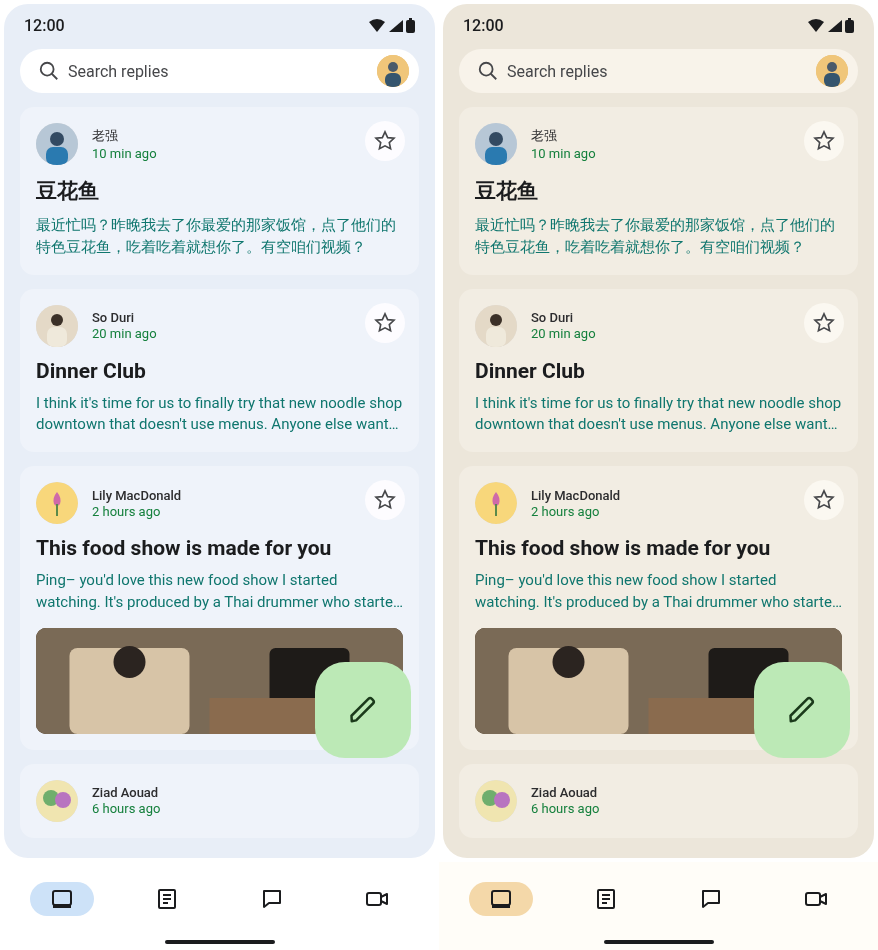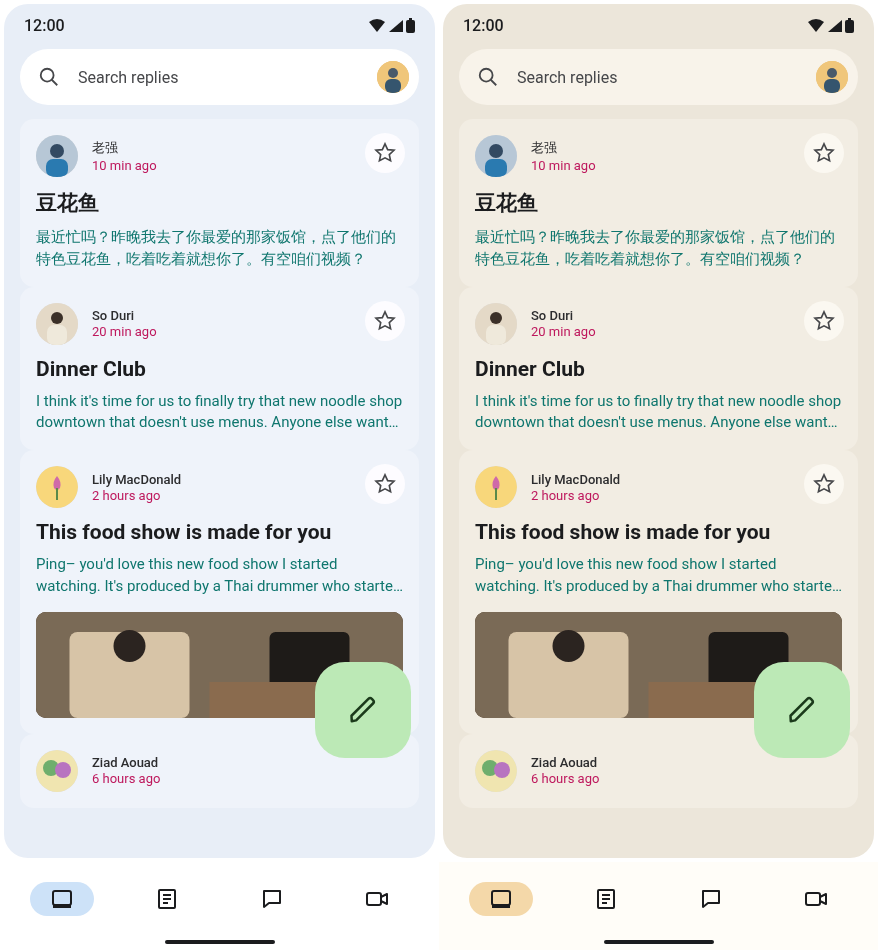--- a/index.html
+++ b/index.html
@@ -37,25 +37,25 @@
     font-size: 16px;
     font-weight: 500;
     color: #1b1c1e;
   }
   .status-icons { display: flex; gap: 2px; align-items: center; }
 
   .searchbar {
     margin: 6px 16px 14px 16px;
     background: #fff;
     border-radius: 32px;
-    height: 56px;
+    height: 44px;
     display: flex;
     align-items: center;
     padding: 0 10px 0 18px;
-    gap: 18px;
+    gap: 8px;
   }
   .theme-beige .searchbar { background: #f8f3ea; }
   .searchbar .search-text {
     flex: 1;
     color: #46474a;
     font-size: 16px;
   }
   .avatar {
     width: 32px; height: 32px;
     border-radius: 50%;
@@ -65,20 +65,21 @@
     overflow: hidden;
   }
   .avatar svg { width: 100%; height: 100%; }
 
   .feed {
     flex: 1;
     overflow: hidden;
     padding: 0 16px;
     display: flex;
     flex-direction: column;
+    gap: 14px;
   }
   .card {
     border-radius: 14px;
     padding: 16px;
     position: relative;
   }
   .theme-blue .card { background: #eff3fa; }
   .theme-beige .card { background: #f2ede3; }
 
   .card-head {
@@ -87,21 +88,21 @@
     gap: 14px;
     margin-bottom: 12px;
   }
   .card-avatar {
     width: 42px; height: 42px; border-radius: 50%;
     background: #ddd; flex-shrink: 0;
     overflow: hidden;
   }
   .card-avatar svg { width:100%; height:100%; }
   .sender-name { font-size: 13px; color: #2c2c2e; font-weight: 500; }
-  .sender-time { font-size: 13px; color: #be185d; margin-top: 1px; }
+  .sender-time { font-size: 13px; color: #15803d; margin-top: 1px; }
   .star-btn {
     position: absolute;
     right: 14px; top: 14px;
     width: 40px; height: 40px;
     border-radius: 50%;
     display: flex; align-items: center; justify-content: center;
   }
   .theme-blue .star-btn { background: #fdfcff; }
   .theme-beige .star-btn { background: #fbf8f1; }
 

